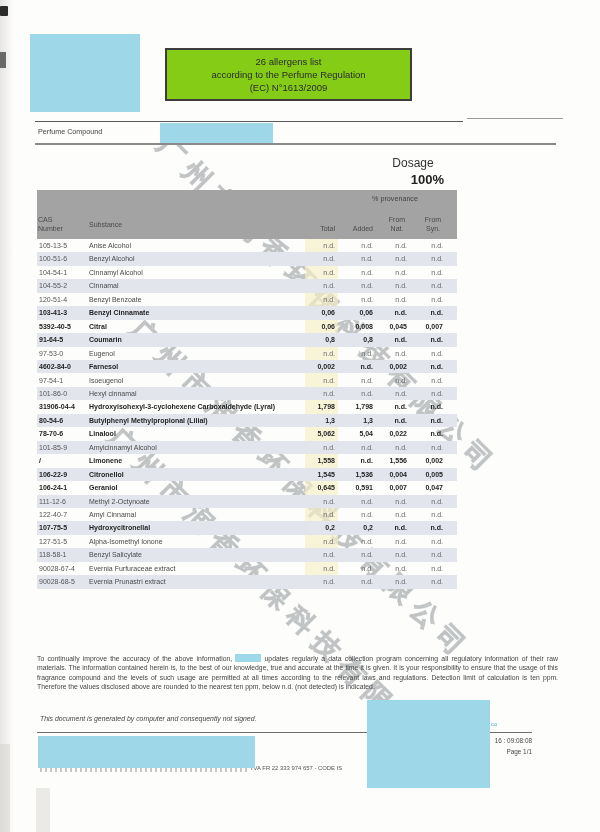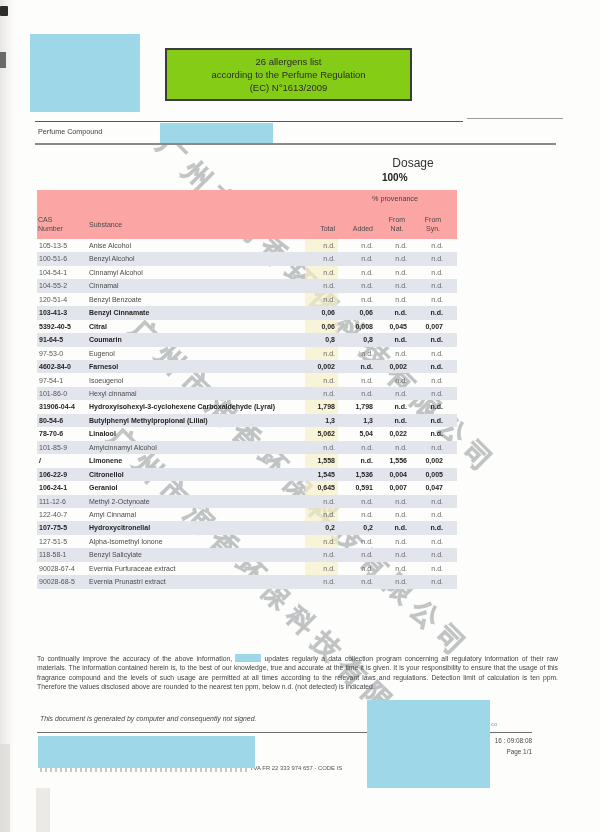--- a/index.html
+++ b/index.html
@@ -40,23 +40,23 @@
     position:absolute;left:165px;top:48px;width:243px;height:49px;
     border:2px solid #3c3c3c;background:#84cc16;
     display:flex;align-items:center;justify-content:center;text-align:center;
     font-size:9.5px;font-weight:normal;line-height:13px;color:#2b2b2b;z-index:2;
   }
   .hr1{position:absolute;left:35px;top:121px;width:428px;height:1px;background:#5a5a5a;}
   .hr1b{position:absolute;left:467px;top:118px;width:96px;height:1px;background:#9a9a9a;}
   .hr2{position:absolute;left:35px;top:143px;width:521px;height:2px;background:#8a8a8a;}
   .product{position:absolute;left:38px;top:127px;font-size:7.2px;color:#444;}
   .dosage{position:absolute;left:382px;top:156px;width:62px;text-align:center;font-size:12px;color:#333;}
-  .dosage-val{position:absolute;left:382px;top:172px;width:62px;text-align:left;font-size:10px;font-weight:bold;color:#222;}
-  
-  .thead{position:absolute;left:37px;top:190px;width:420px;height:49px;background:#fca5a5;z-index:1;}
+  .dosage-val{position:absolute;left:382px;top:172px;width:62px;text-align:right;font-size:13px;font-weight:bold;color:#222;}
+  
+  .thead{position:absolute;left:37px;top:190px;width:420px;height:49px;background:#a3a3a3;z-index:1;}
   .provenance{position:absolute;left:293px;top:4px;width:130px;text-align:center;font-size:7.2px;color:#444;}
   .h-cas1{position:absolute;left:1px;top:26px;font-size:7px;color:#4a4a4a;}
   .h-cas2{position:absolute;left:1px;top:35px;font-size:7px;color:#4a4a4a;}
   .h-sub{position:absolute;left:52px;top:31px;font-size:7px;color:#4a4a4a;}
   .h-total{position:absolute;left:238px;top:35px;width:60px;text-align:right;font-size:7px;color:#4a4a4a;}
   .h-added{position:absolute;left:298px;top:35px;width:38px;text-align:right;font-size:7px;color:#4a4a4a;}
   .h-nat1{position:absolute;left:344px;top:26px;width:32px;text-align:center;font-size:7px;color:#4a4a4a;}
   .h-nat2{position:absolute;left:344px;top:35px;width:32px;text-align:center;font-size:7px;color:#4a4a4a;}
   .h-syn1{position:absolute;left:380px;top:26px;width:32px;text-align:center;font-size:7px;color:#4a4a4a;}
   .h-syn2{position:absolute;left:380px;top:35px;width:32px;text-align:center;font-size:7px;color:#4a4a4a;}

